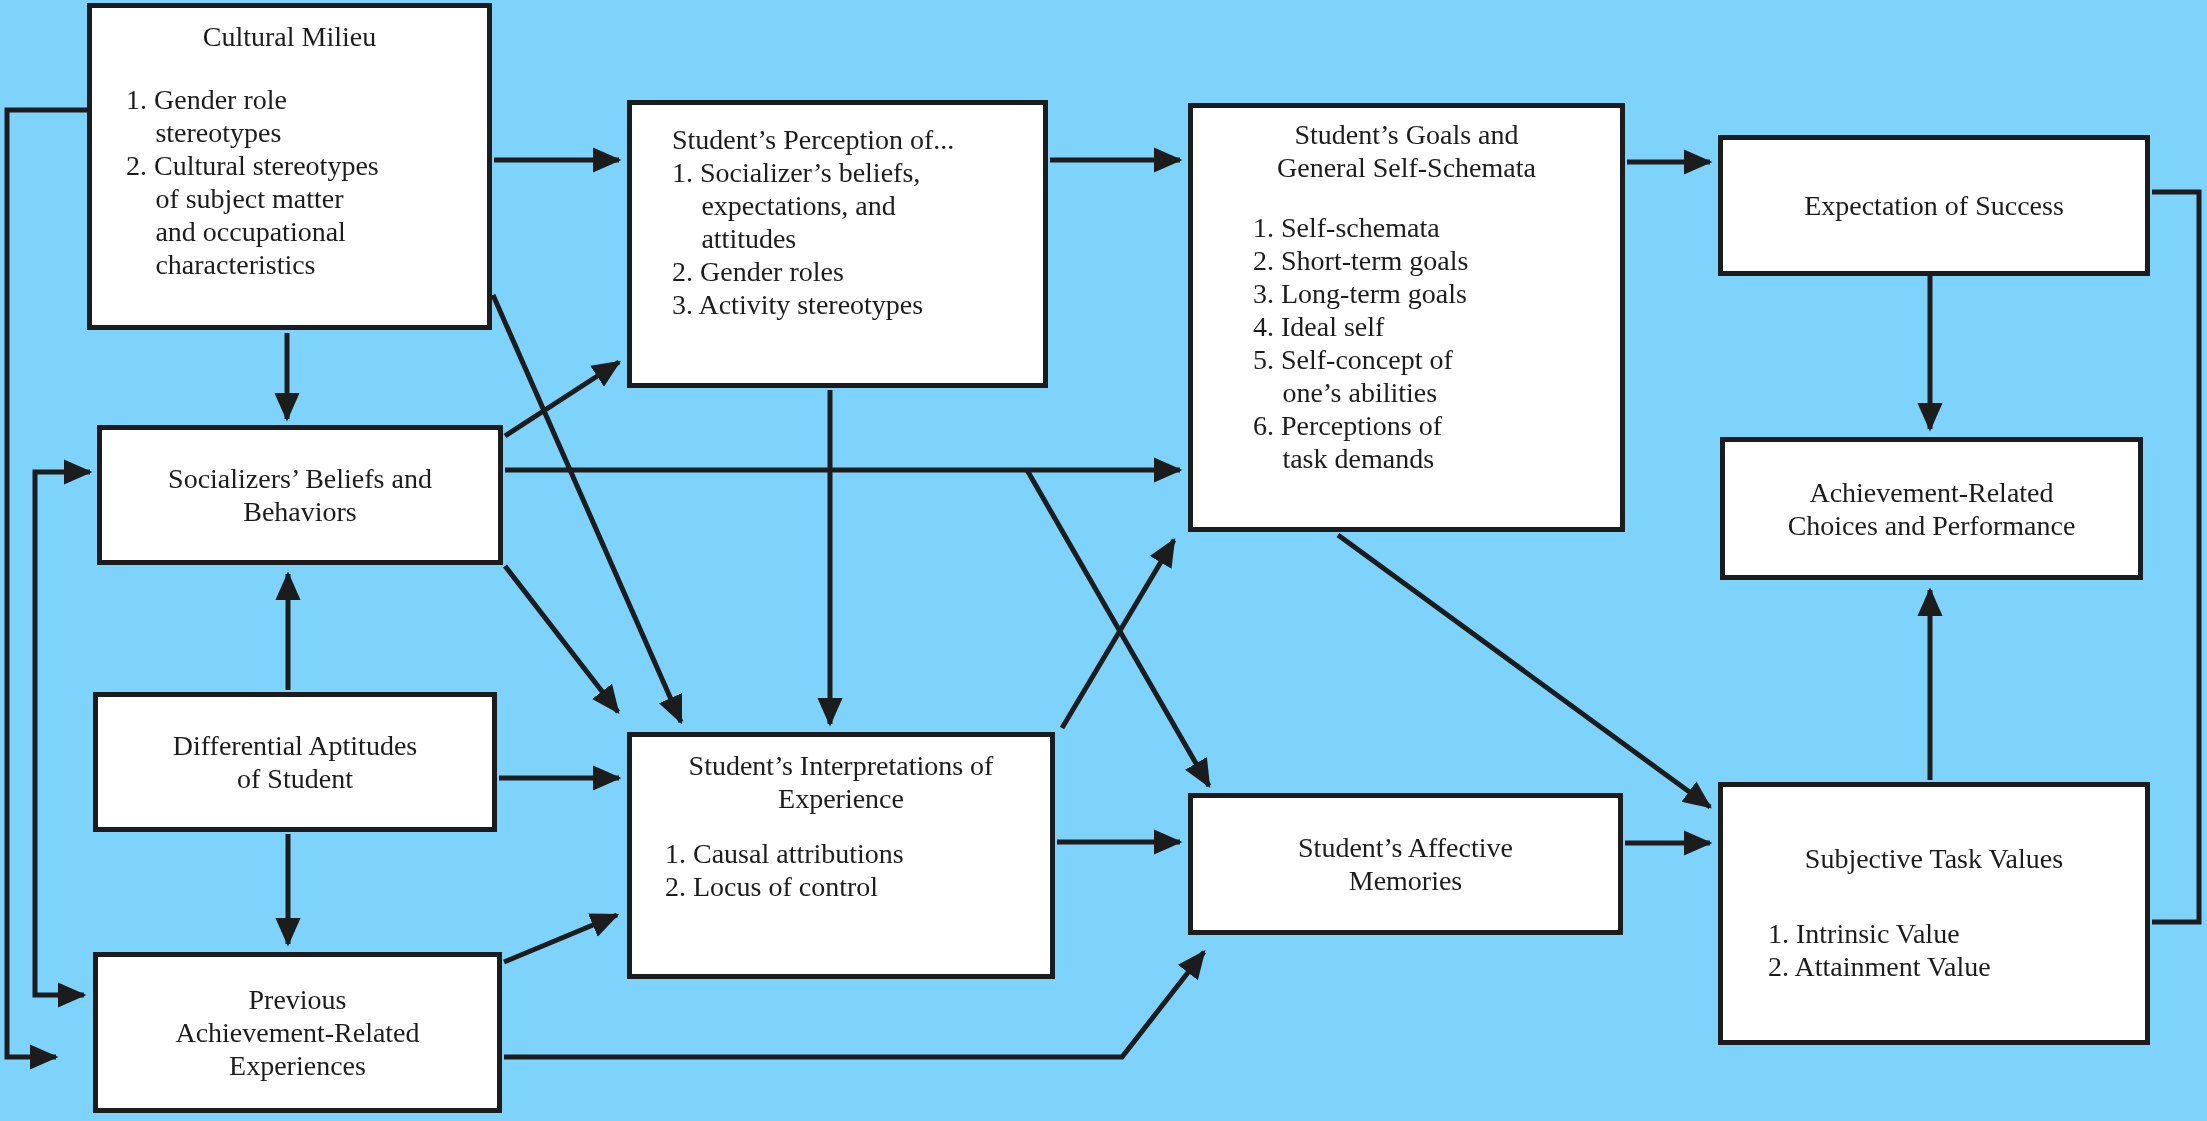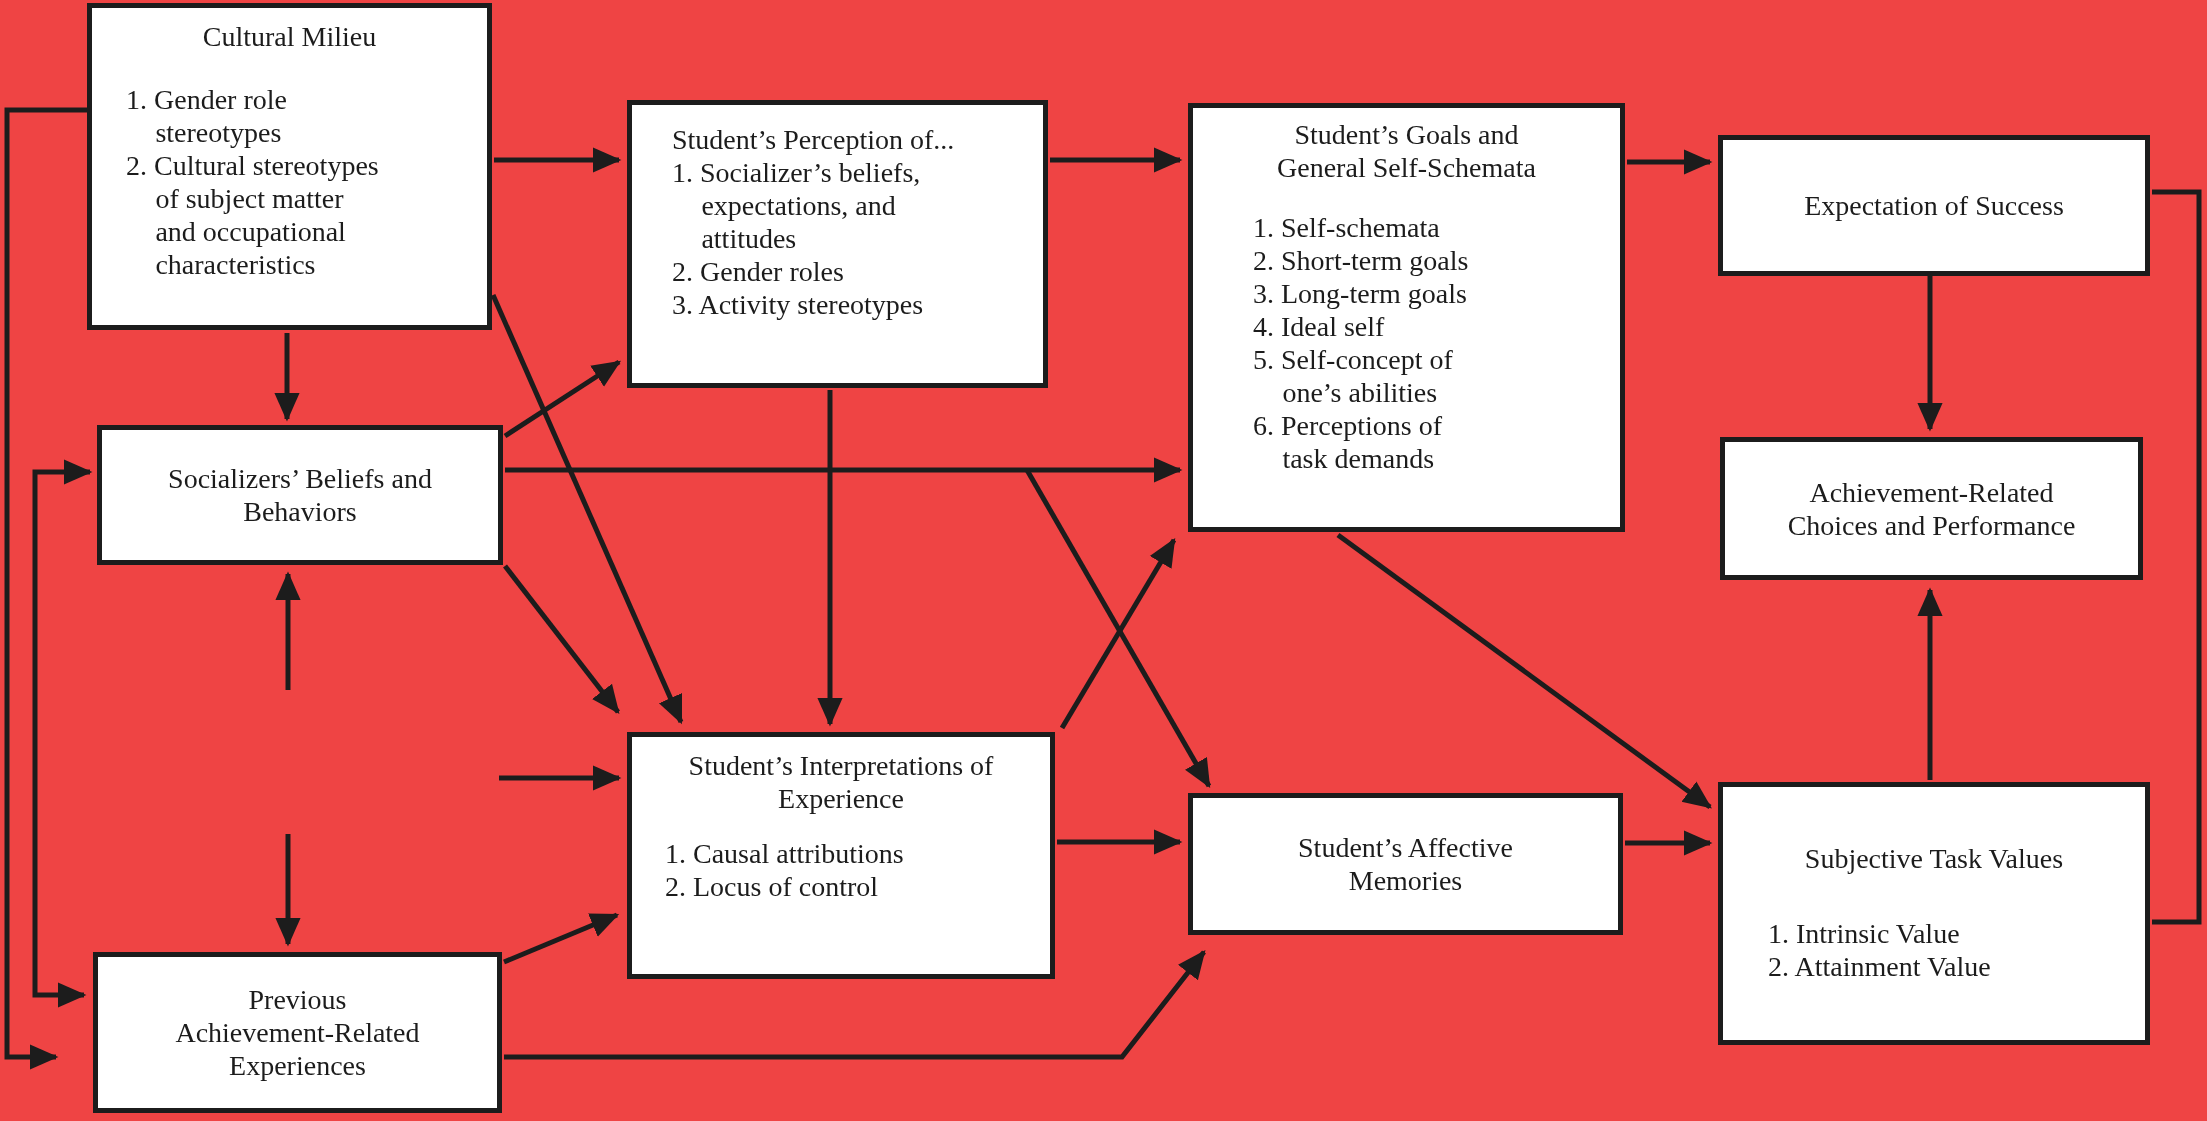--- a/index.html
+++ b/index.html
@@ -1,19 +1,19 @@
 <!DOCTYPE html>
 <html><head>
 <meta charset="utf-8">
 <style>
   html,body{margin:0;padding:0;background:#ffffff;}
   .canvas{
     position:relative;
     width:2207px;height:1121px;
-    background:#ef4444;
+    background:#7dd3fc;
     font-family:"Liberation Serif", serif;
     color:#1c1c1c;
     overflow:hidden;
   }
   .wires{position:absolute;left:0;top:0;width:2207px;height:1121px;}
   .wires line,.wires polyline{stroke:#1c1c1c;stroke-width:5;fill:none;stroke-linejoin:miter;}
   .bx{
     position:absolute;
     background:#ffffff;
     border:5px solid #1c1c1c;
@@ -128,20 +128,24 @@
 
   <div class="bx center-v" id="box-d">
     <div class="title t-center">Expectation of Success</div>
   </div>
 
   <div class="bx center-v" id="box-e">
     <div class="title t-center">Socializers’ Beliefs and
 Behaviors</div>
   </div>
 
+  <div class="bx center-v" id="box-f">
+    <div class="title t-center">Differential Aptitudes
+of Student</div>
+  </div>
 
   <div class="bx" id="box-g">
     <div class="title t-center">Student’s Interpretations of
 Experience</div>
     <div class="list">
       <div class="li">1. Causal attributions</div>
       <div class="li">2. Locus of control</div>
     </div>
   </div>
 

